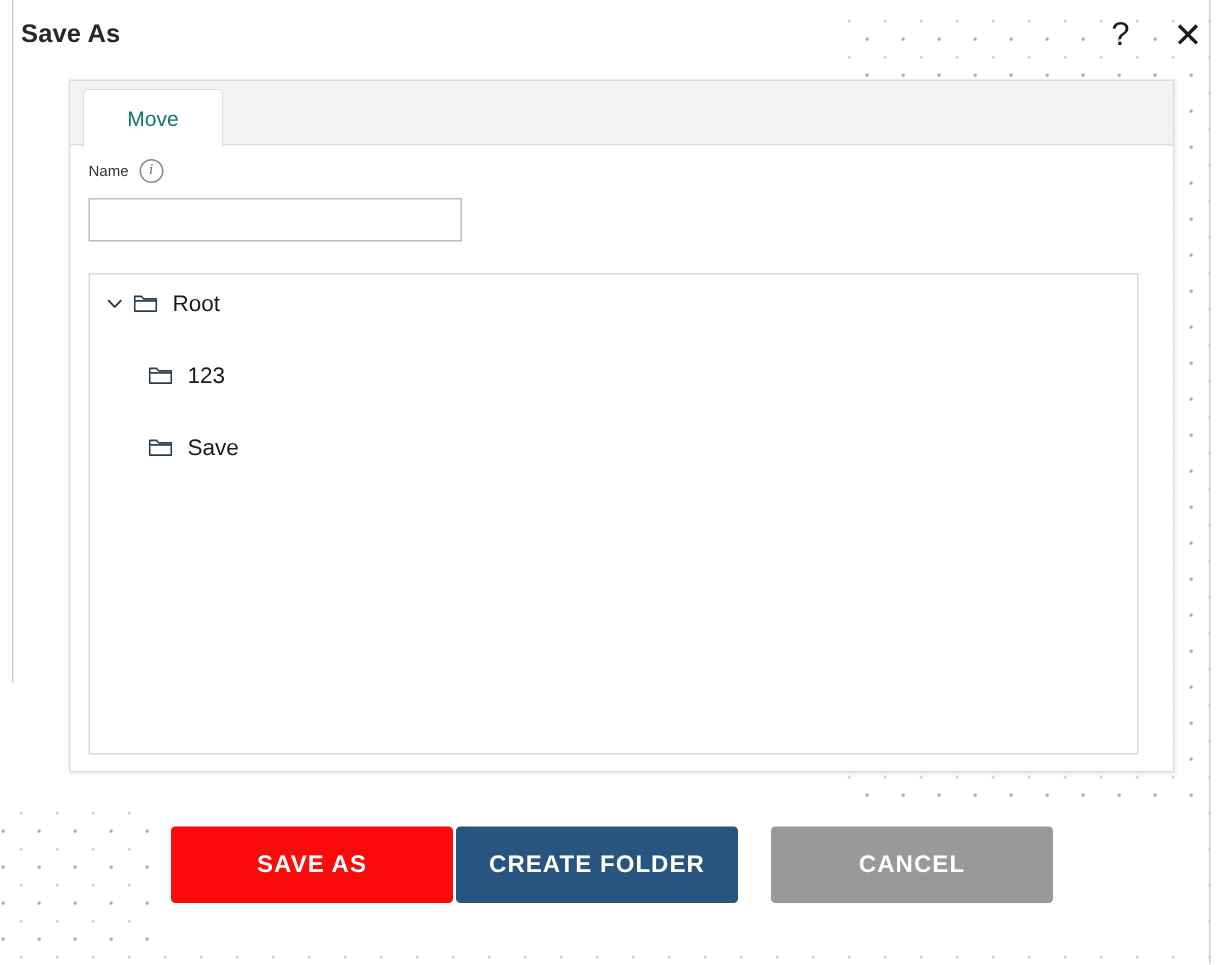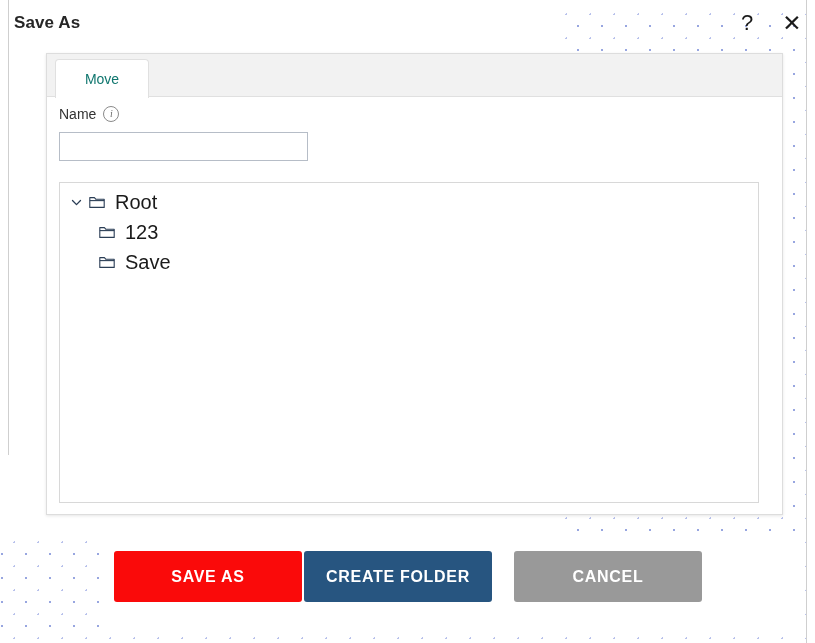--- a/index.html
+++ b/index.html
@@ -130,21 +130,21 @@
     left: 12px;
     top: 50px;
   }
   #name-label-row {
     display: flex;
     align-items: center;
     gap: 7px;
     height: 20px;
   }
   #name-label {
-    font-size: 14px;
+    font-size: 10px;
     color: #333333;
   }
   #info-icon {
     width: 14px;
     height: 14px;
     border: 1px solid #8a8a8a;
     border-radius: 50%;
     color: #6b6b6b;
     font-size: 10px;
     font-style: italic;
@@ -180,24 +180,24 @@
     background: #ffffff;
     box-sizing: border-box;
     overflow: hidden;
   }
   .tree-row {
     display: flex;
     align-items: center;
     height: 30px;
     padding-left: 8px;
     cursor: pointer;
-    font-size: 20px;
+    font-size: 15px;
     color: #1a1a1a;
   }
-  .tree-row.child { padding-left: 38px; }
+  .tree-row.child { padding-left: 38px; margin-top: 18px; }
   .tree-row:first-child { margin-top: 4px; }
 
   .chevron {
     width: 16px;
     height: 16px;
     margin-right: 4px;
     flex: 0 0 auto;
     display: flex;
     align-items: center;
     justify-content: center;

